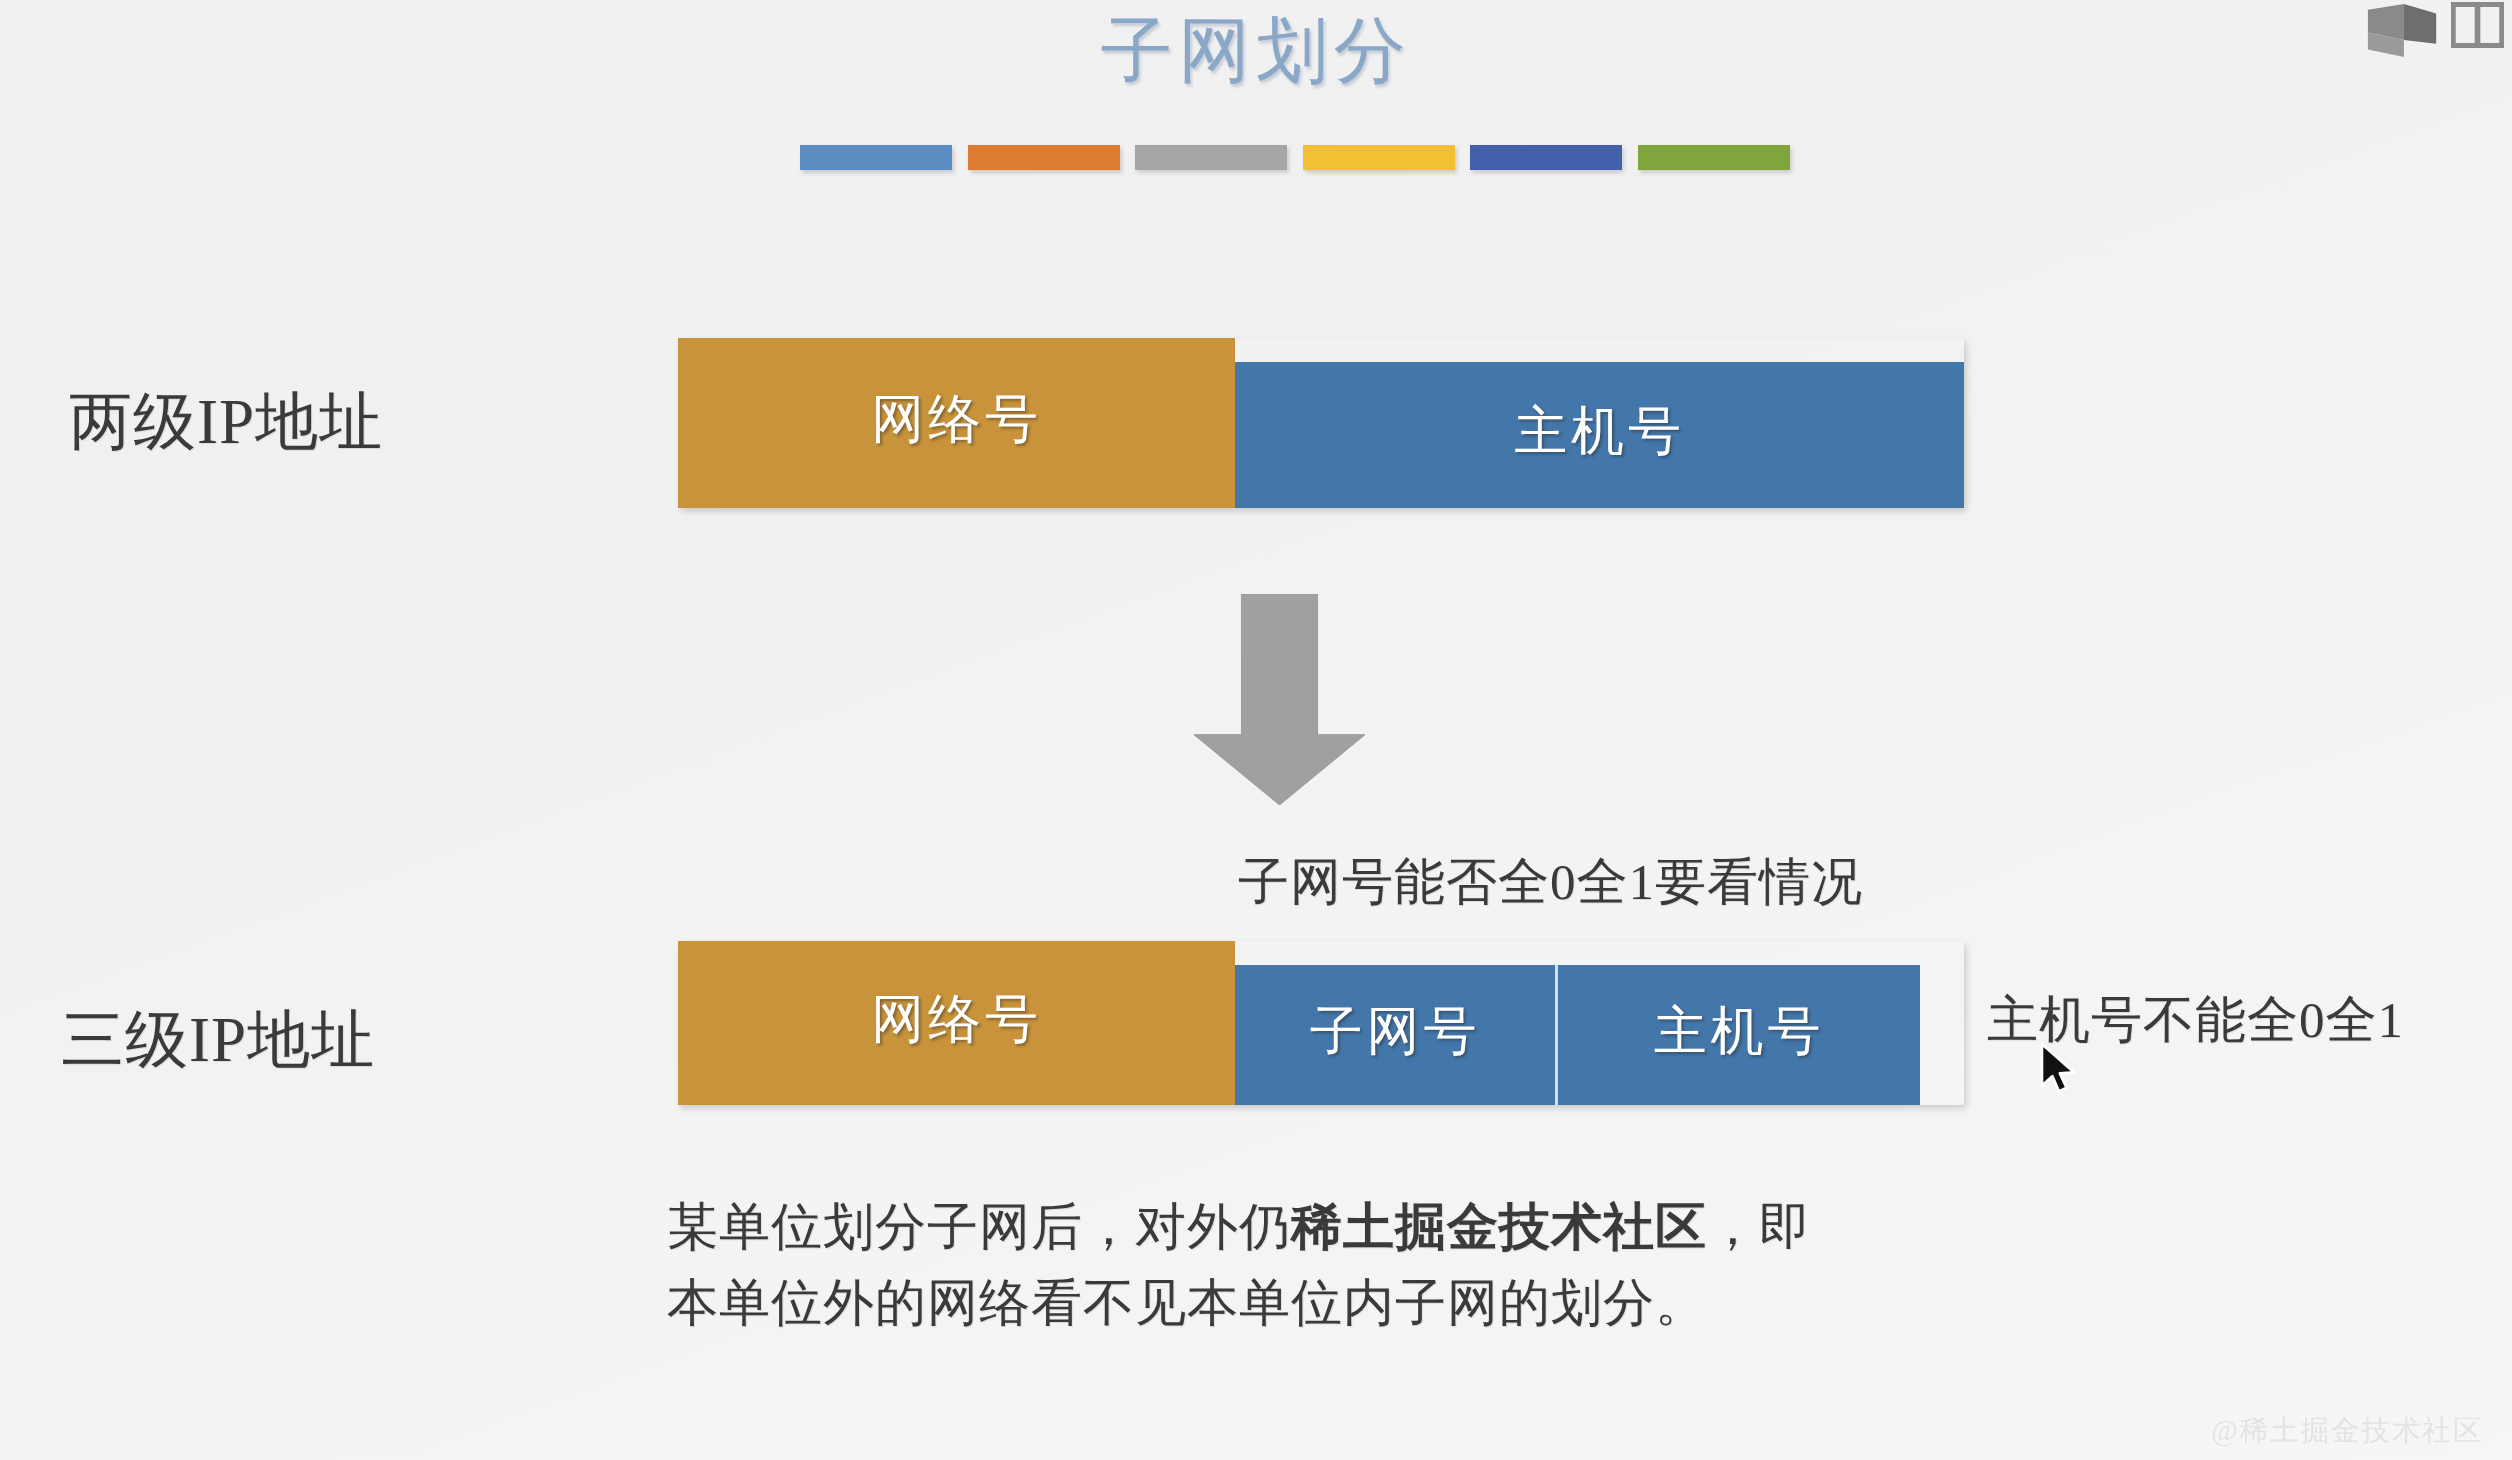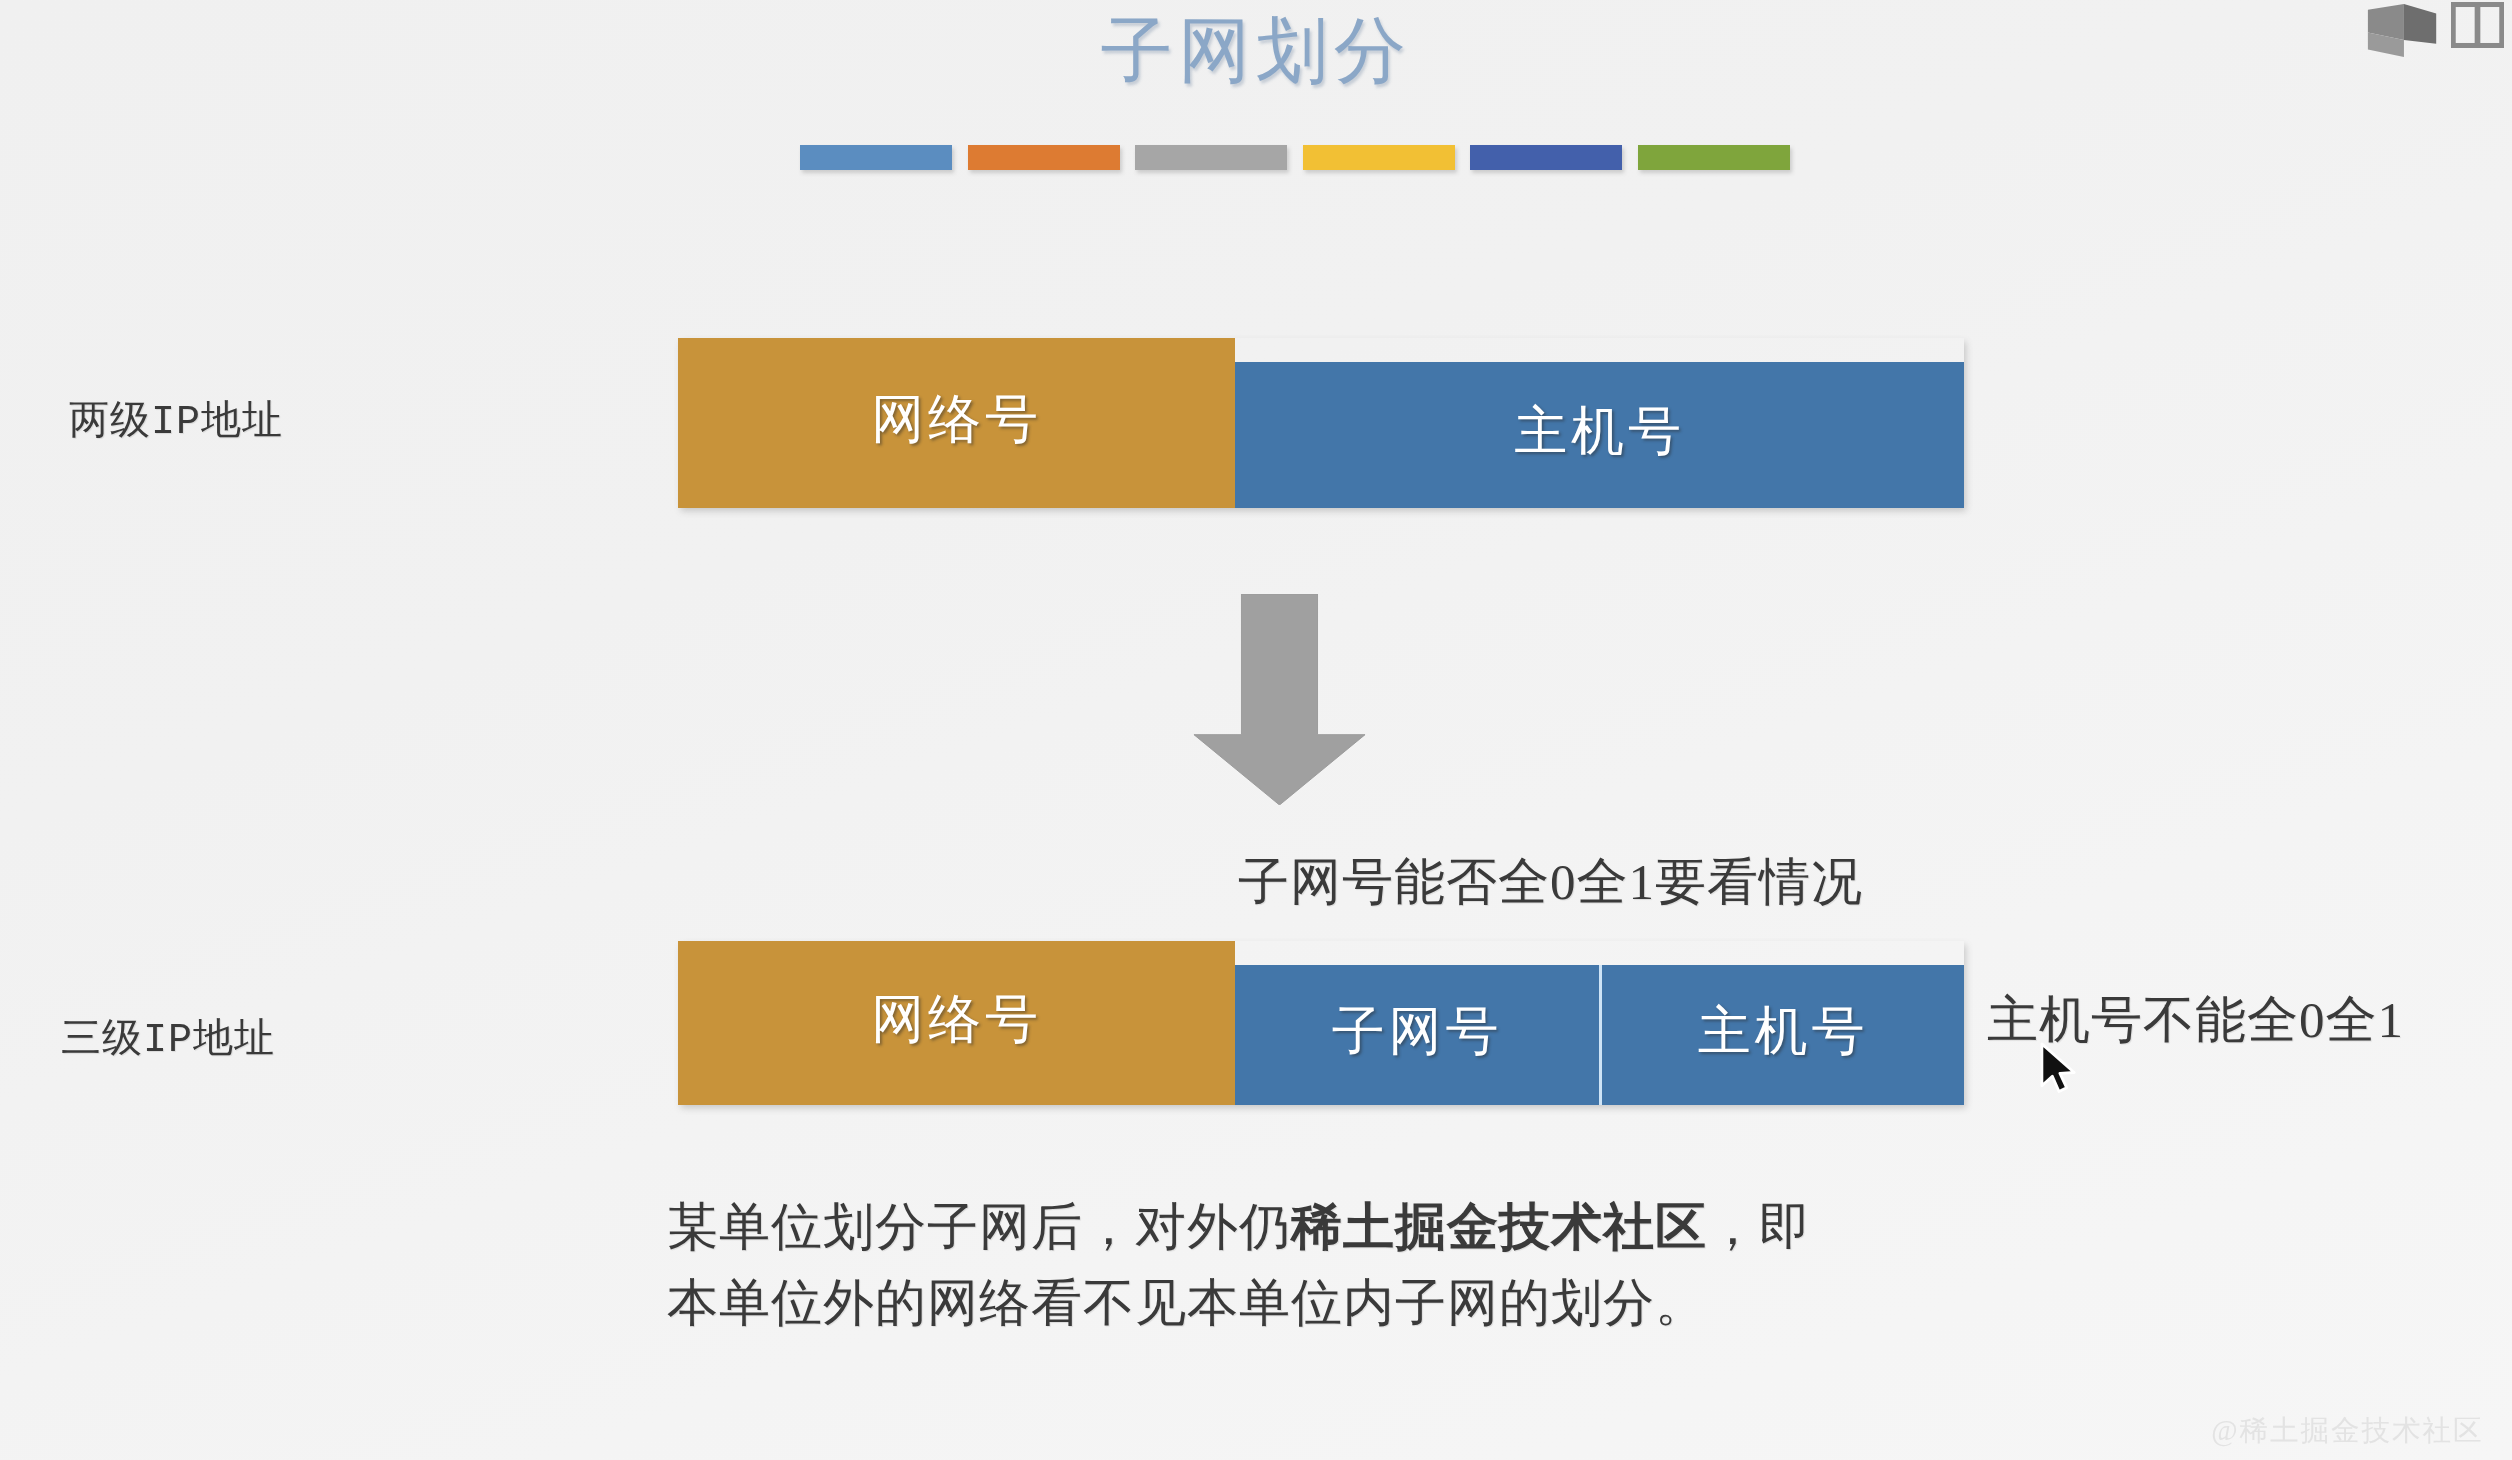--- a/index.html
+++ b/index.html
@@ -50,24 +50,24 @@
   }
   #color-bars .cbar {
     flex: 1 1 0;
     height: 25px;
     box-shadow: 1.9px 2.9px 3.8px rgba(120,120,120,0.30);
   }
 
   
   .row-label {
     position: absolute;
-    font-size: 40px;
+    font-size: 63px;
     line-height: 61px;
     color: #3a3a3a;
-    font-family: Liberation Mono, monospace;
+    font-family: Liberation Serif, serif;
     letter-spacing: 1px;
     white-space: nowrap;
     text-shadow: 1px 1px 1px rgba(0,0,0,0.10);
   }
   #label-two-level { left: 69px; top: 392px; }
   #label-three-level { left: 61px; top: 992px; margin-top: 18px; }
 
   
   .ipbar {
     position: absolute;
@@ -102,21 +102,21 @@
   #bar-two-level .s2 { width: 729px; }
 
   
   #bar-three-level {
     left: 678px;
     top: 941px;
     width: 1286px;
     height: 164px;
   }
   #bar-three-level .s1 { width: 557px; }
-  #bar-three-level .s2 { width: 364px; }
+  #bar-three-level .s2 { width: 320px; }
   #bar-three-level .s3 { width: 365px; }
 
   
   #down-arrow {
     position: absolute;
     left: 1189px;
     top: 594px;
     width: 181px;
     height: 211px;
   }

